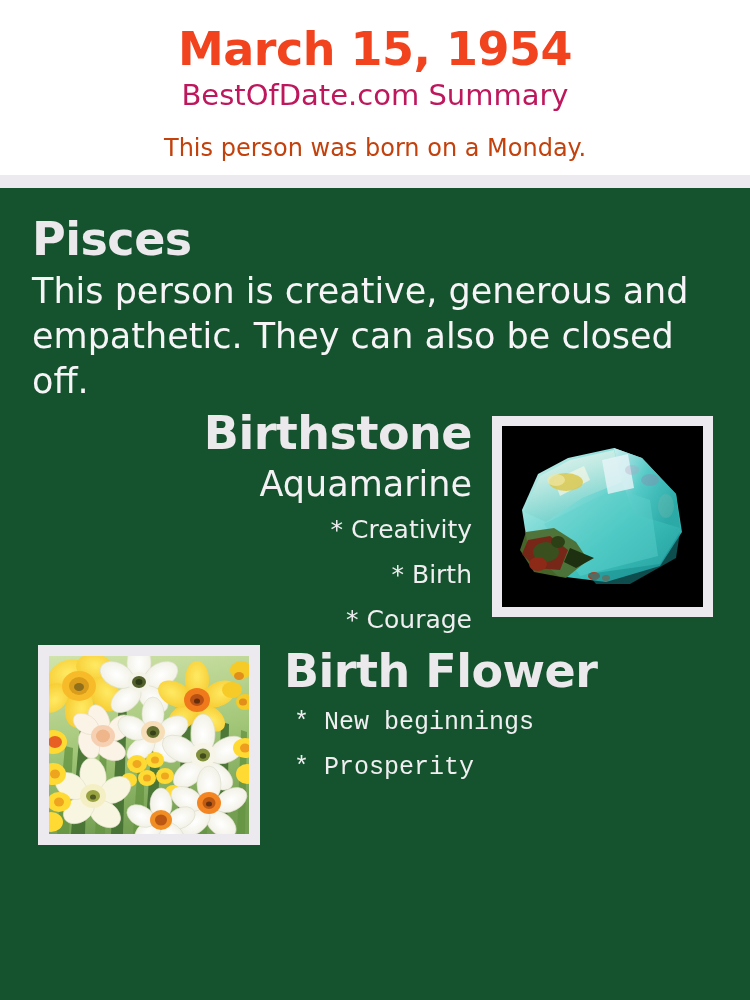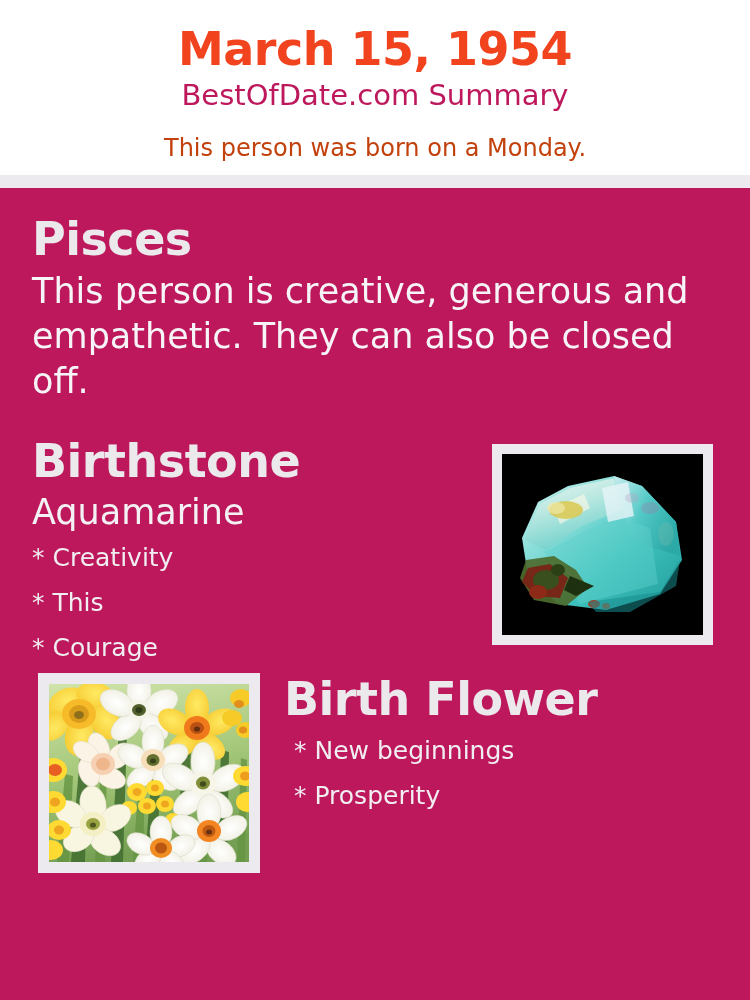--- a/index.html
+++ b/index.html
@@ -49,21 +49,21 @@
   #divider {
     width: 750px;
     height: 13px;
     background: #eceaee;
   }
 
   
   #body-panel {
     width: 750px;
     height: 812px;
-    background: #be185d;
+    background: #14532d;
     box-sizing: border-box;
     padding: 0 32px;
     position: relative;
     overflow: hidden;
   }
 
   
   #zodiac {
     padding-top: 22px;
   }
@@ -96,23 +96,23 @@
   .bullet-list li {
     font-size: 25px;
     font-weight: normal;
     color: #f0eef1;
     line-height: 45px;
     white-space: nowrap;
   }
 
   
   #birthstone-section {
-    margin-top: 28px;
     position: relative;
     min-height: 215px;
+    text-align: right;
   }
   #birthstone-text {
     width: 440px;
   }
   #birthstone-figure {
     position: absolute;
     left: 460px;
     top: 12px;
     width: 221px;
     height: 201px;
@@ -157,20 +157,21 @@
     display: block;
     position: relative;
     overflow: hidden;
     background: #cfe0b4;
   }
   #flower-text {
     margin-left: 252px;
   }
   #flower-text .bullet-list li {
     padding-left: 10px;
+    font-family: Liberation Mono, monospace;
   }
 </style>
 </head>
 <body>
 
 <div id="header">
   <div id="header-date">March 15, 1954</div>
   <div id="header-site">BestOfDate.com Summary</div>
   <div id="header-sub">This person was born on a Monday.</div>
 </div>
@@ -183,21 +184,21 @@
     <div class="big-heading">Pisces</div>
     <div id="zodiac-desc">This person is creative, generous and empathetic. They can also be closed off.</div>
   </div>
 
   <div id="birthstone-section">
     <div id="birthstone-text">
       <div class="big-heading">Birthstone</div>
       <div class="sub-heading">Aquamarine</div>
       <ul class="bullet-list">
         <li>* Creativity</li>
-        <li>* This</li>
+        <li>* Birth</li>
         <li>* Courage</li>
       </ul>
     </div>
 
     <div id="birthstone-figure">
       <div id="birthstone-image">
         <svg class="gemstone" viewBox="0 0 185 160" preserveAspectRatio="none">
           <defs>
             <linearGradient id="gemA" x1="0" y1="0" x2="1" y2="1">
               <stop offset="0%" stop-color="#d8f2ee"></stop>

